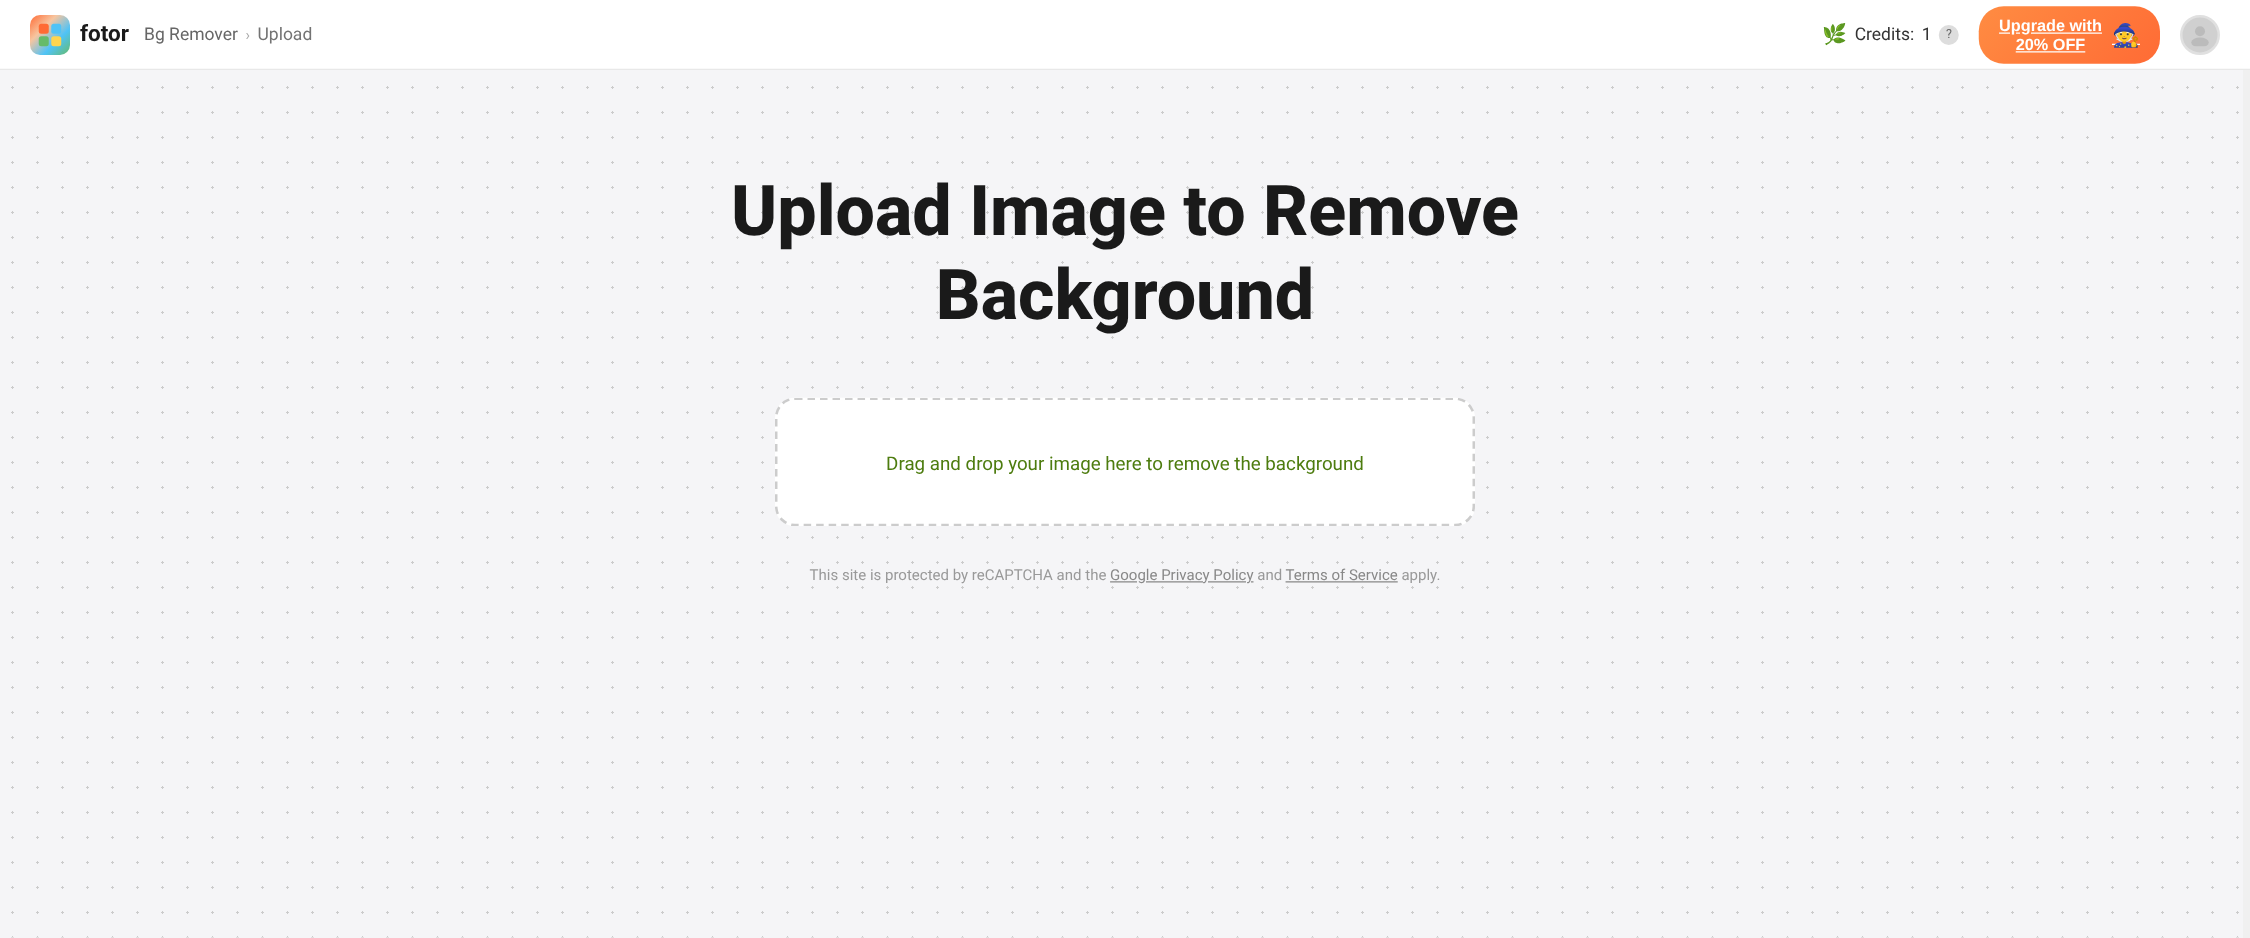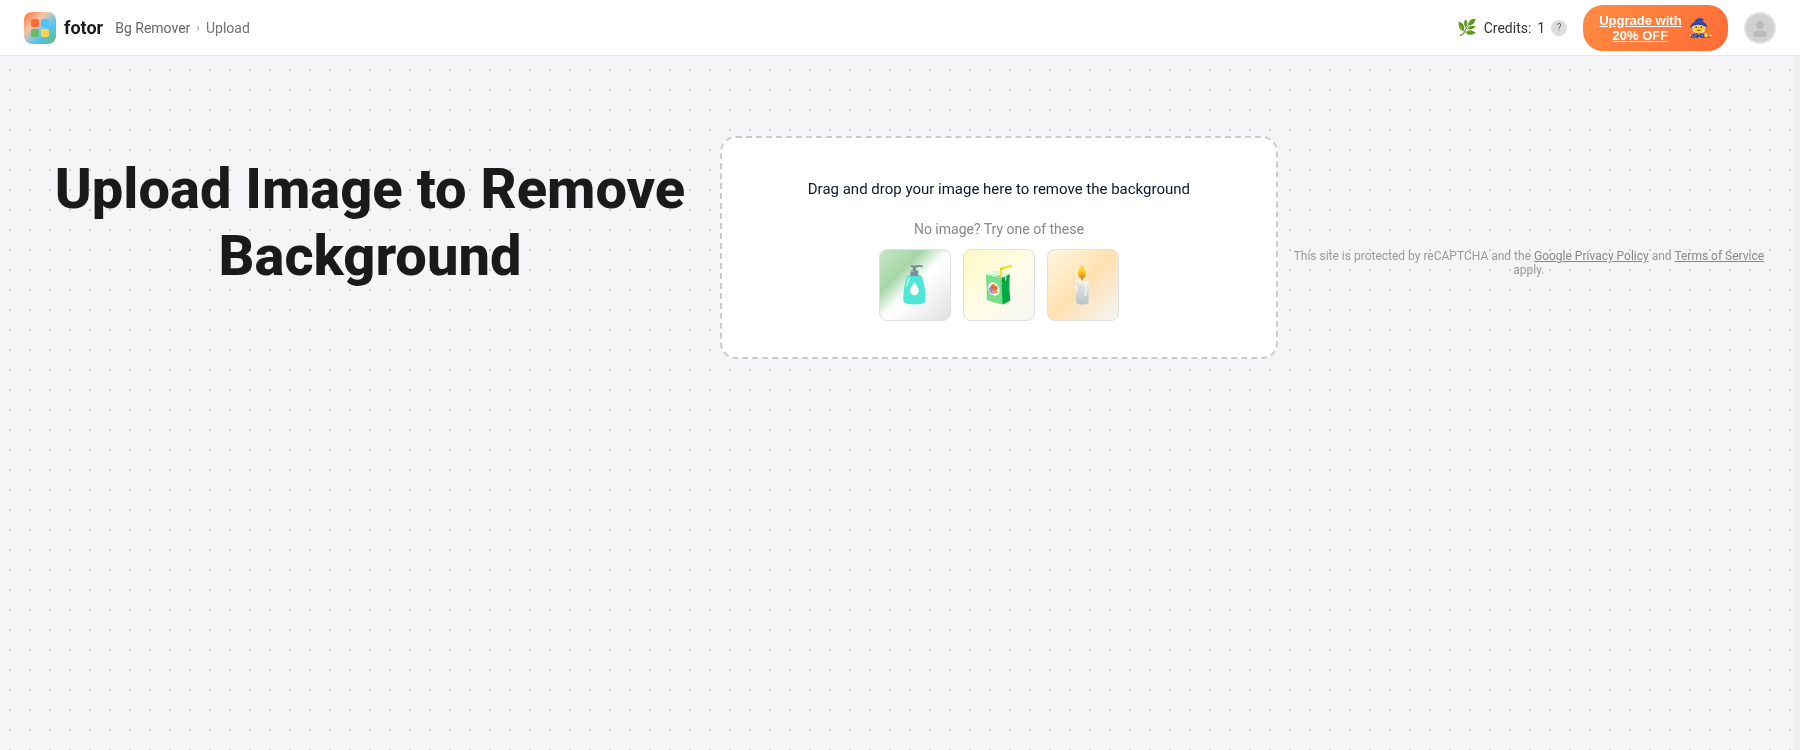--- a/index.html
+++ b/index.html
@@ -135,21 +135,21 @@
       justify-content: center;
       font-size: 14px;
       color: #888;
       cursor: pointer;
       border: 2px solid #e0e0e0;
     }
 
     
     .main-content {
       display: flex;
-      flex-direction: row;
+      flex-direction: column;
       align-items: center;
       padding: 80px 20px 40px;
     }
 
     .page-title {
       font-size: 56px;
       font-weight: 800;
       color: #1a1a1a;
       text-align: center;
       line-height: 1.2;
@@ -185,21 +185,21 @@
       width: 100%;
       justify-content: center;
     }
 
     .upload-btn-icon {
       font-size: 20px;
     }
 
     .drag-drop-text {
       font-size: 15px;
-      color: #0f172a;
+      color: #4d7c0f;
       text-align: center;
       line-height: 1.5;
     }
 
     .sample-images-area {
       display: flex;
       flex-direction: column;
       align-items: center;
       gap: 12px;
       width: 100%;
@@ -341,28 +341,20 @@
 
 <main class="main-content">
 
   <h1 class="page-title">Upload Image to Remove Background</h1>
 
   <div class="upload-zone">
 
 
     <p class="drag-drop-text">Drag and drop your image here to remove the background</p>
 
-    <div class="sample-images-area">
-      <span class="no-image-text">No image?  Try one of these</span>
-      <div class="sample-thumbnails">
-        <div class="sample-thumb sample-thumb-1"></div>
-        <div class="sample-thumb sample-thumb-2"></div>
-        <div class="sample-thumb sample-thumb-3"></div>
-      </div>
-    </div>
 
   </div>
 
   <p class="footer-text">
     <span>This site is protected by reCAPTCHA and the</span>
     <a>Google Privacy Policy</a>
     <span>and</span>
     <a>Terms of Service</a>
     <span>apply.</span>
   </p>

